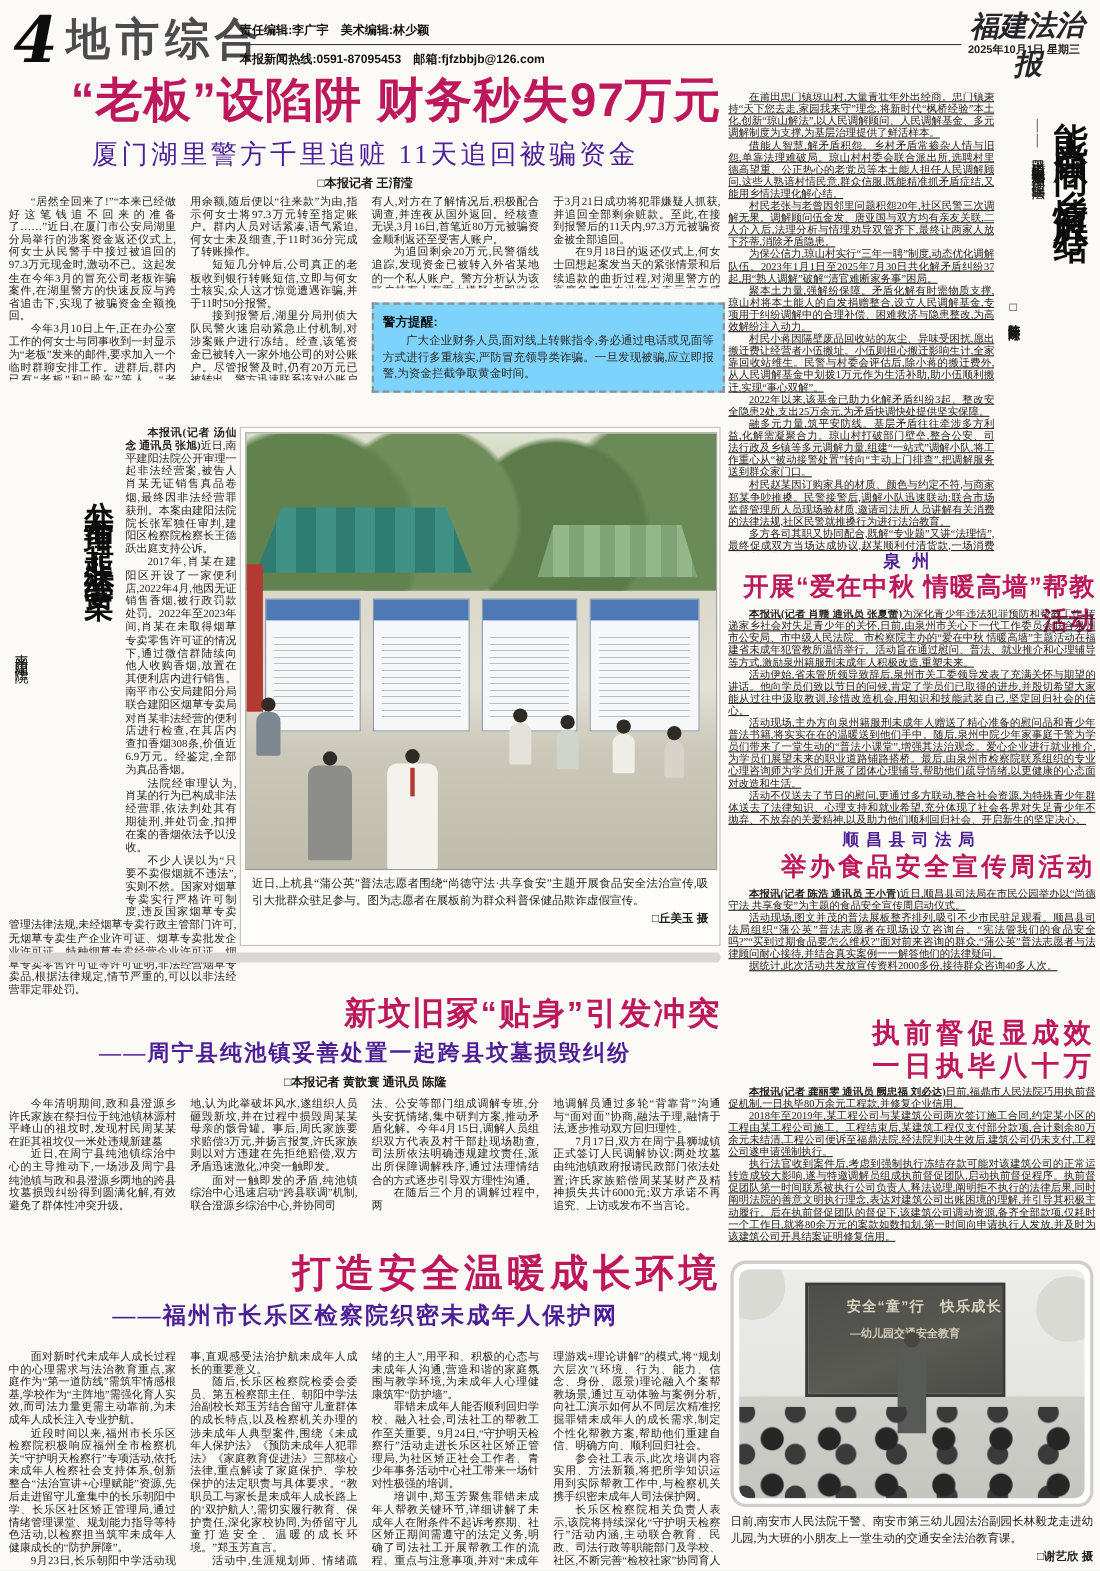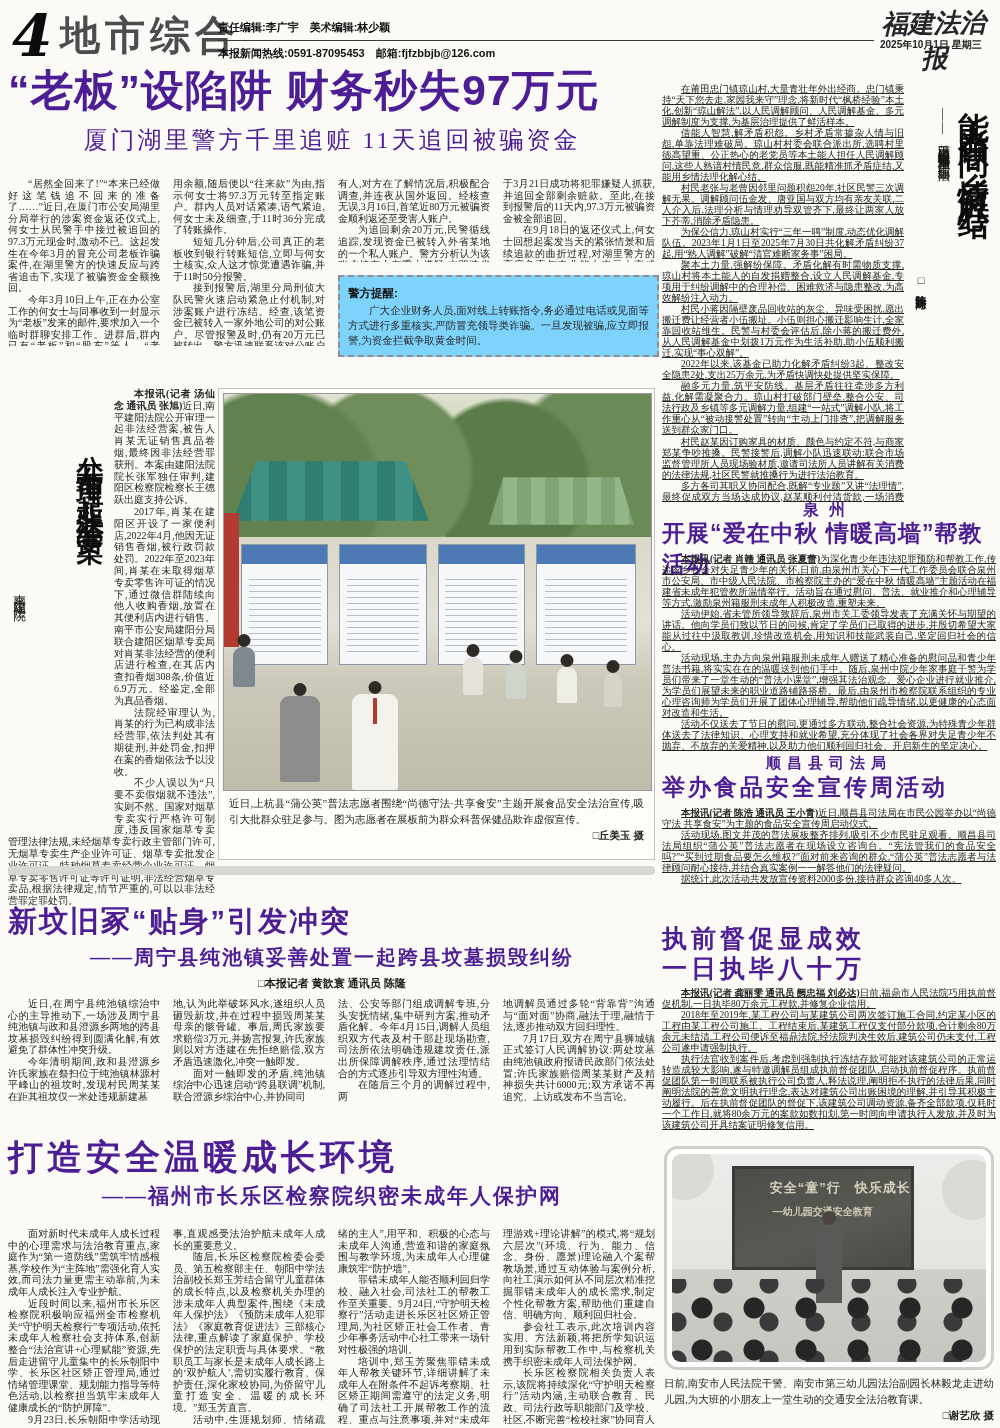--- a/index.html
+++ b/index.html
@@ -12,21 +12,21 @@
   .ptitle{position:absolute;left:60px;top:8px;font-family:"Liberation Sans","DejaVu Sans",sans-serif;
           font-weight:900;font-size:40px;letter-spacing:5px;color:#4c4c4e;}
   .ed1{position:absolute;left:218px;top:20px;font:700 11px "Liberation Sans",sans-serif;color:#111;}
   .hrule{position:absolute;left:218px;top:40px;width:656px;height:1px;background:#3a3a3a;}
   .ed2{position:absolute;left:218px;top:46px;font:700 11px "Liberation Sans",sans-serif;color:#111;}
   .masthead{position:absolute;left:874px;top:6px;width:120px;text-align:center;
             font:italic 700 26px "DejaVu Serif",serif;color:#26262a;transform:rotate(-1deg);}
   .pdate{position:absolute;left:880px;top:38px;font:700 10px "Liberation Sans",sans-serif;color:#222;}
 
   
-  .hl{font-family:"Liberation Sans","DejaVu Sans",sans-serif;font-weight:900;color:#4c1d95;margin:0;text-align:left;}
+  .hl{font-family:"Liberation Sans","DejaVu Sans",sans-serif;font-weight:900;color:#be185d;margin:0;text-align:right;}
   .kai{font-family:"Liberation Serif","DejaVu Serif",serif;color:#4c1d95;}
   .byline{font:700 11px "Liberation Sans",sans-serif;color:#161616;text-align:center;}
   .col{position:absolute;width:152px;overflow:hidden;font-size:10px;line-height:1.16;text-align:justify;color:#242424;}
   .np{margin:0;text-indent:2em;}
   .cont{text-indent:0;}
   .bt{font-size:9.5px;line-height:1.16;text-align:justify;color:#242424;overflow:hidden;text-decoration:underline;}
   .bt p{margin:0;}
   .vtext{writing-mode:vertical-rl;}
   .credit{display:block;text-align:right;font-weight:700;font-family:"Liberation Sans",sans-serif;}
 
@@ -144,20 +144,21 @@
     <div class="ptitle">地市综合</div>
     <div class="ed1">责任编辑:李广宇　美术编辑:林少颖</div>
     <div class="hrule"></div>
     <div class="ed2">本报新闻热线:0591-87095453　邮箱:fjfzbbjb@126.com</div>
     <div class="masthead">福建法治报</div>
     <div class="pdate">2025年10月1日 星期三</div>
   </div>
 
   <h1 class="hl lead-hl">“老板”设陷阱 财务秒失97万元</h1>
   <h2 class="kai lead-sub">厦门湖里警方千里追赃 11天追回被骗资金</h2>
+  <div class="byline lead-by">□本报记者 王淯滢</div>
   <div class="col" style="left:8px;top:178px;height:168px">
     <p class="np">“居然全回来了!”“本来已经做好这笔钱追不回来的准备了……”近日,在厦门市公安局湖里分局举行的涉案资金返还仪式上,何女士从民警手中接过被追回的97.3万元现金时,激动不已。这起发生在今年3月的冒充公司老板诈骗案件,在湖里警方的快速反应与跨省追击下,实现了被骗资金全额挽回。</p>
     <p class="np">今年3月10日上午,正在办公室工作的何女士与同事收到一封显示为“老板”发来的邮件,要求加入一个临时群聊安排工作。进群后,群内已有“老板”和“股东”等人。“老板”在群中提出要统计公司账户可</p>
   </div>
   <div class="col" style="left:173px;top:178px;height:168px">
     <p class="np cont">用余额,随后便以“往来款”为由,指示何女士将97.3万元转至指定账户。群内人员对话紧凑,语气紧迫,何女士未及细查,于11时36分完成了转账操作。</p>
     <p class="np">短短几分钟后,公司真正的老板收到银行转账短信,立即与何女士核实,众人这才惊觉遭遇诈骗,并于11时50分报警。</p>
     <p class="np">接到报警后,湖里分局刑侦大队民警火速启动紧急止付机制,对涉案账户进行冻结。经查,该笔资金已被转入一家外地公司的对公账户。尽管报警及时,仍有20万元已被转出。警方迅速联系该对公账户持</p>
   </div>
   <div class="col" style="left:338px;top:178px;height:84px">
@@ -251,22 +252,22 @@
   <div class="zq-body bt">
     <p class="np"><b>本报讯(记者 龚丽雯 通讯员 阙忠福 刘必达)</b><span>日前,福鼎市人民法院巧用执前督促机制,一日执毕80万余元工程款,并修复企业信用。</span></p>
     <p class="np">2018年至2019年,某工程公司与某建筑公司两次签订施工合同,约定某小区的工程由某工程公司施工。工程结束后,某建筑工程仅支付部分款项,合计剩余80万余元未结清,工程公司便诉至福鼎法院,经法院判决生效后,建筑公司仍未支付,工程公司遂申请强制执行。</p>
     <p class="np">执行法官收到案件后,考虑到强制执行冻结存款可能对该建筑公司的正常运转造成较大影响,遂与特邀调解员组成执前督促团队,启动执前督促程序。执前督促团队第一时间联系被执行公司负责人,释法说理,阐明拒不执行的法律后果,同时阐明法院的善意文明执行理念,表达对建筑公司出账困境的理解,并引导其积极主动履行。后在执前督促团队的督促下,该建筑公司调动资源,备齐全部款项,仅耗时一个工作日,就将80余万元的案款如数扣划,第一时间向申请执行人发放,并及时为该建筑公司开具结案证明修复信用。</p>
   </div>
 
   <h2 class="hl tomb-hl">新坟旧冢“贴身”引发冲突</h2>
   <h3 class="kai tomb-sub">——周宁县纯池镇妥善处置一起跨县坟墓损毁纠纷</h3>
   <div class="byline tomb-by">□本报记者 黄歆寰 通讯员 陈隆</div>
   <div class="col" style="left:8px;top:998px;height:136px">
+    <p class="np">今年清明期间,政和县澄源乡许氏家族在祭扫位于纯池镇林源村平峰山的祖坟时,发现村民周某某在距其祖坟仅一米处违规新建墓</p>
     <p class="np">近日,在周宁县纯池镇综治中心的主导推动下,一场涉及周宁县纯池镇与政和县澄源乡两地的跨县坟墓损毁纠纷得到圆满化解,有效避免了群体性冲突升级。</p>
-    <p class="np">今年清明期间,政和县澄源乡许氏家族在祭扫位于纯池镇林源村平峰山的祖坟时,发现村民周某某在距其祖坟仅一米处违规新建墓</p>
   </div>
   <div class="col" style="left:173px;top:998px;height:136px">
     <p class="np cont">地,认为此举破坏风水,遂组织人员砸毁新坟,并在过程中损毁周某某母亲的骸骨罐。事后,周氏家族要求赔偿3万元,并扬言报复,许氏家族则以对方违建在先拒绝赔偿,双方矛盾迅速激化,冲突一触即发。</p>
     <p class="np">面对一触即发的矛盾,纯池镇综治中心迅速启动“跨县联调”机制,联合澄源乡综治中心,并协同司</p>
   </div>
   <div class="col" style="left:338px;top:998px;height:136px">
     <p class="np cont">法、公安等部门组成调解专班,分头安抚情绪,集中研判方案,推动矛盾化解。今年4月15日,调解人员组织双方代表及村干部赴现场勘查,司法所依法明确违规建坟责任,派出所保障调解秩序,通过法理情结合的方式逐步引导双方理性沟通。</p>
     <p class="np">在随后三个月的调解过程中,两</p>
   </div>
   <div class="col" style="left:503px;top:998px;height:136px">

